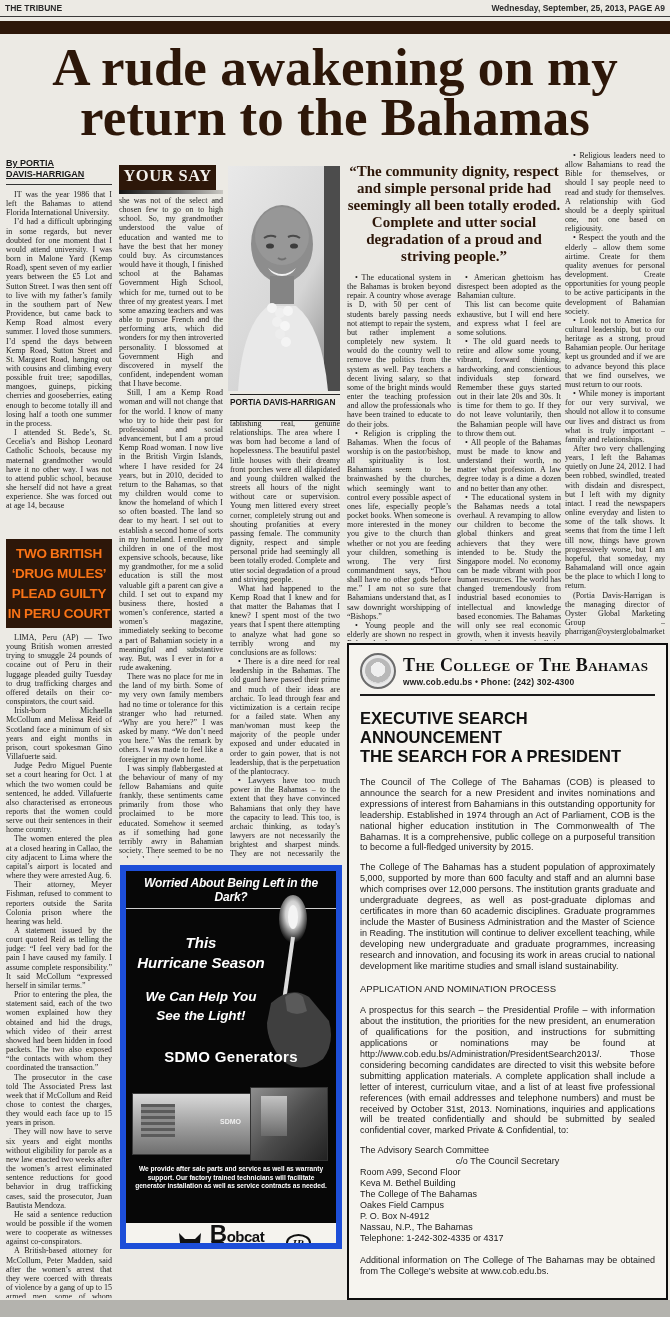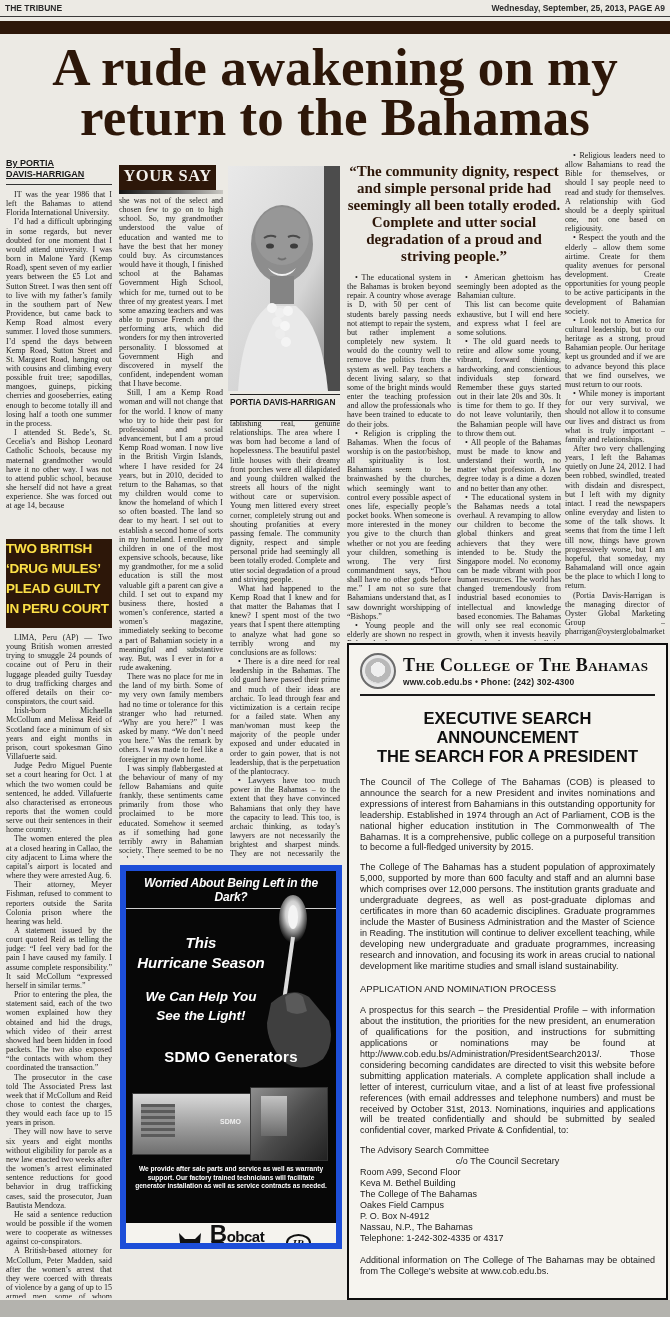--- a/index.html
+++ b/index.html
@@ -45,36 +45,36 @@
 
   .c1a { top:190px; left:6px;  width:106px; height:347px; }
   .c2  { top:196px; left:119px; width:104px; height:662px; }
   .c3  { top:419px; left:230px; width:110px; height:441px; }
   .c4  { top:273px; left:347px; width:104px; height:368px; }
   .c5  { top:273px; left:457px; width:104px; height:368px; }
   .c6  { top:151px; left:565px; width:100px; height:490px; }
 
   
   .drugbox { position:absolute; top:539px; left:6px; width:106px; height:89px; background:#2d1709;
-    color:#fde047; font-family:"Liberation Sans", sans-serif; font-weight:bold; font-size:13.5px;
-    line-height:20px; text-align:left; letter-spacing:-0.3px; }
+    color:#f97316; font-family:"Liberation Sans", sans-serif; font-weight:bold; font-size:13.5px;
+    line-height:20px; text-align:center; letter-spacing:-0.3px; padding-top:5px; }
   .drugtext { top:633px; left:6px; width:106px; height:665px; }
 
   
   .college { position:absolute; top:643px; left:347px; width:321px; height:657px;
     background:#f6f4ef; border:2px solid #0d0d0d; padding:8px 11px; overflow:hidden;
     font-family:"Liberation Sans", sans-serif; }
   .college-head { display:flex; align-items:center; gap:7px; border-bottom:2px solid #1a1a1a; padding-bottom:5px; }
   .seal { width:36px; height:36px; border-radius:50%; border:2px solid #6b6b6b; flex:0 0 auto;
     background:radial-gradient(circle at 50% 45%, #efefef 0 30%, #b8b8b8 31% 55%, #dddddd 56% 75%, #9a9a9a 76%);
     box-shadow:inset 0 0 0 3px #e9e9e9; }
   .college-title { font-family:"Liberation Serif", serif; font-variant:small-caps; font-weight:bold;
     font-size:18px; line-height:19px; color:#111; letter-spacing:0.4px; }
   .college-contact { font-size:8.5px; font-weight:bold; color:#222; margin-top:2px; letter-spacing:0.2px; }
-  .college-h { text-align:center; font-weight:bold; font-size:16.5px; line-height:19px; margin-top:13px; color:#111; }
+  .college-h { text-align:left; font-weight:bold; font-size:16.5px; line-height:19px; margin-top:13px; color:#111; }
   .college-h2 { margin-top:0; }
   .college-body { margin-top:11px; font-size:9px; line-height:10.9px; text-align:justify; color:#1b1b1b; }
   .college-body p { margin-bottom:9px; }
   .college-sect { font-size:9.5px; margin:12px 0 10px 0; color:#1b1b1b; }
   .college-addr div { font-size:9px; line-height:11px; }
   .college-last { margin-top:11px; font-size:9px; line-height:10.9px; text-align:justify; }
 
   
   .genad { position:absolute; top:865px; left:120px; width:222px; height:384px;
     border:6px solid #1d4ed8; background:#0a0a0a; overflow:hidden; font-family:"Liberation Sans", sans-serif; }
@@ -177,21 +177,21 @@
     <p>What had happened to the Kemp Road that I knew and for that matter the Bahamas that I knew?  I spent most of the two years that I spent there attempting to analyze what had gone so terribly wrong and my conclusions are as follows:</p>
     <p>• There is a dire need for real leadership in the Bahamas. The old guard have passed their prime and much of their ideas are archaic. To lead through fear and victimization is a certain recipe for a failed state. When any man/woman must keep the majority of the people under exposed and under educated in order to gain power, that is not leadership, that is the perpetuation of the plantocracy.</p>
     <p>• Lawyers have too much power in the Bahamas – to the extent that they have convinced Bahamians that only they have the capacity to lead. This too, is archaic thinking, as today’s lawyers are not necessarily the brightest and sharpest minds. They are not necessarily the greatest thinkers and seemingly have corrupted the system of doing business in the country.</p>
   </div>
 <div class="col c4">
     <p>• The educational system in the Bahamas is broken beyond repair. A country whose average is D, with 50 per cent of students barely passing needs not attempt to repair the system, but rather implement a completely new system. It would do the country well to remove the politics from the system as well. Pay teachers a decent living salary, so that some of the bright minds would enter the teaching profession and allow the professionals who have been trained to educate to do their jobs.</p>
     <p>• Religion is crippling the Bahamas. When the focus of worship is on the pastor/bishop, all spirituality is lost. Bahamians seem to be brainwashed by the churches, which seemingly want to control every possible aspect of ones life, especially people’s pocket books. When someone is more interested in the money you give to the church than whether or not you are feeding your children, something is wrong. The very first commandment says, “Thou shall have no other gods before me.”  I am not so sure that Bahamians understand that, as I saw downright worshipping of “Bishops.”</p>
     <p>• Young people and the elderly are shown no respect in Bahamaland.</p>
   </div>
 <div class="col c5">
-    <p>• American ghettoism has seemingly been adopted as the Bahamian culture.</p>
+    <p>• American ghettoism has disrespect been adopted as the Bahamian culture.</p>
     <p>This list can become quite exhaustive, but I will end here and express what I feel are some solutions.</p>
     <p>• The old guard needs to retire and allow some young, vibrant, forward thinking, hardworking, and conscientious individuals step forward. Remember these guys started out in their late 20s and 30s. It is time for them to go. If they do not leave voluntarily, then the Bahamian people will have to throw them out.</p>
     <p>• All people of the Bahamas must be made to know and understand their worth, no matter what profession. A law degree today is a dime a dozen and no better than any other.</p>
     <p>• The educational system in the Bahamas needs a total overhaul. A revamping to allow our children to become the global thinkers and great achievers that they were intended to be. Study the Singapore model. No economy can be made vibrant with poor human resources. The world has changed tremendously from industrial based economies to intellectual and knowledge based economies. The Bahamas will only see real economic growth, when it invests heavily in the development of all its people.</p>
   </div>
 <div class="col c6">
     <p>• Religious leaders need to allow Bahamians to read the Bible for themselves, or should I say people need to read and study for themselves. A relationship with God should be a deeply spiritual one, not one based on religiousity.</p>
     <p>• Respect the youth and the elderly – allow them some airtime. Create for them quality avenues for personal development. Create opportunities for young people to be active participants in the development of Bahamian society.</p>
     <p>• Look not to America for cultural leadership, but to our heritage as a strong, proud Bahamian people. Our heritage kept us grounded and if we are to advance beyond this place that we find ourselves, we must return to our roots.</p>
     <p>• While money is important for our very survival, we should not allow it to consume our lives and distract us from what is truly important – family and relationships.</p>

